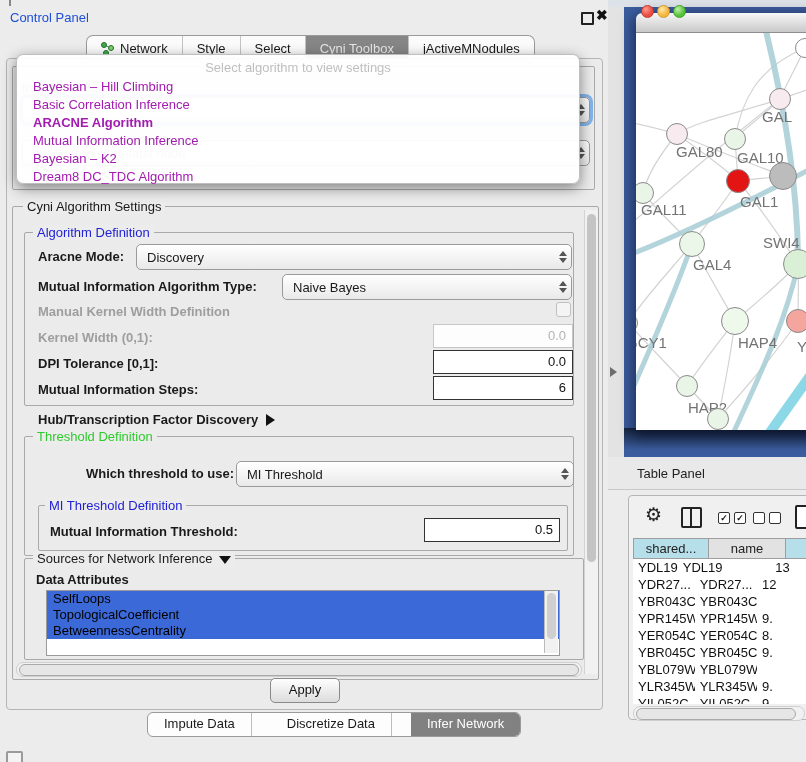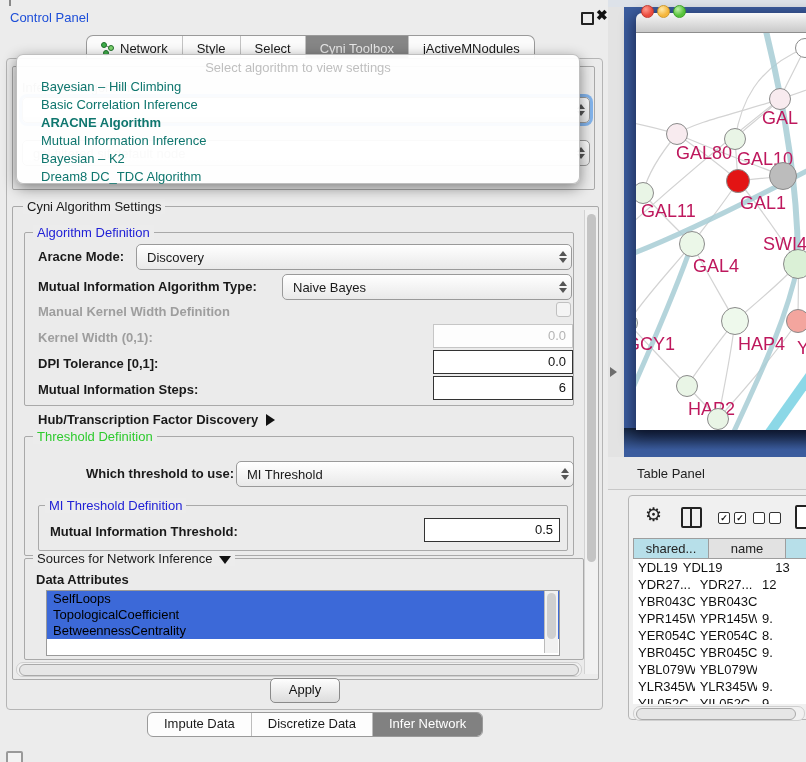--- a/index.html
+++ b/index.html
@@ -46,41 +46,41 @@
   .lbl{position:absolute;font-weight:bold;color:#1a1a1a;white-space:nowrap;}
   .lbl.dis{color:#9e9e9e;}
   .field{position:absolute;height:22px;background:#fff;border:1px solid #333;text-align:right;
          padding-right:6px;line-height:22px;color:#111;cursor:text;}
   .field.dis{border:1px solid #c6c6c6;color:#b4b4b4;background:#fdfdfd;cursor:default;}
   .chk{position:absolute;width:13px;height:13px;border:1px solid #c0c0c0;border-radius:3px;background:#f4f4f4;cursor:pointer;}
 
   .popup{left:16px;top:54px;width:562px;height:128px;background:rgba(255,255,255,0.95);
          border:1px solid rgba(0,0,0,0.25);border-radius:7px;box-shadow:0 4px 14px rgba(0,0,0,0.45);z-index:30;}
   .popup .ph{position:absolute;top:5px;left:0;right:0;text-align:center;color:#bfbfbf;}
-  .popup .item{position:absolute;left:8px;right:6px;height:18px;line-height:18px;padding-left:16px;color:#0f766e;cursor:pointer;}
+  .popup .item{position:absolute;left:0;right:6px;height:18px;line-height:18px;padding-left:16px;color:#a21caf;cursor:pointer;}
   .popup .item.bold{font-weight:bold;}
   .ghost-label{position:absolute;color:#777;z-index:1;}
 
   .vscroll{position:absolute;width:13px;background:#f1f1f1;border-left:1px solid #d2d2d2;}
   .vthumb{position:absolute;left:2px;width:9px;background:#c4c4c4;border-radius:5px;cursor:pointer;}
   .hscroll{position:absolute;height:13px;background:#f1f1f1;border:1px solid #cfcfcf;border-radius:7px;}
   .hthumb{position:absolute;top:1px;height:10px;background:#e6e6e6;border:1px solid #a9a9a9;border-radius:6px;cursor:pointer;}
 
   .attr-list{position:absolute;background:#fff;border:1px solid #9a9a9a;overflow:hidden;}
   .attr-item{height:16px;line-height:16px;padding-left:6px;background:#3c69d8;color:#000000;cursor:pointer;}
 
   .hub-arrow{display:inline-block;width:0;height:0;border-top:6px solid transparent;border-bottom:6px solid transparent;
              border-left:9px solid #111;margin-left:8px;vertical-align:-2px;}
   .src-arrow{display:inline-block;width:0;height:0;border-left:6px solid transparent;border-right:6px solid transparent;
              border-top:8px solid #111;margin-left:6px;vertical-align:-1px;}
 
   .apply-btn{left:270px;top:678px;width:68px;height:23px;border:1px solid #8a8a8a;border-radius:5px;
              background:linear-gradient(#fefefe,#dcdcdc);text-align:center;line-height:22px;cursor:pointer;color:#111;}
 
-  .btabs{left:147px;top:712px;height:23px;display:flex;border:1px solid #9a9a9a;border-radius:6px;overflow:hidden;background:#fdfdfd;}
+  .btabs{left:147px;top:712px;height:23px;display:flex;border:1px solid #9a9a9a;border-radius:6px;overflow:hidden;background:#fdfdfd;gap:19px;}
   .btab{padding:0 16px;line-height:22px;border-right:1px solid #bdbdbd;cursor:pointer;white-space:nowrap;}
   .btab:last-child{border-right:none;}
   .btab.sel{background:#818181;color:#fff;}
 
   .float-btn{left:6px;top:751px;width:13px;height:13px;border:2px solid #9a9a9a;border-radius:2px;background:#f3f3f3;cursor:pointer;}
 
   
   .r-topstrip{left:608px;top:0;width:198px;height:7px;background:#dde2e9;}
   .divider{left:608px;top:7px;width:16px;height:450px;background:#e3e3e3;border-right:1px solid #c6c6c6;}
   .split-arrow{left:610px;top:367px;width:0;height:0;border-top:5px solid transparent;border-bottom:5px solid transparent;
@@ -91,21 +91,21 @@
   .macwin{left:636px;top:13px;width:200px;height:417px;border-radius:6px 6px 0 0;overflow:hidden;
           box-shadow:0 5px 14px 3px rgba(0,0,20,0.5);}
   .mw-titlebar{position:absolute;left:0;top:0;right:0;height:19px;background:linear-gradient(#f7f7f7,#c9c9c9);
                border-bottom:1px solid #8e8e8e;}
   .light{position:absolute;top:5px;width:11px;height:11px;border-radius:50%;cursor:pointer;}
   .light.red{left:641px;background:radial-gradient(circle at 35% 30%,#ff9a8f,#ea4b3e 60%);border:1px solid #c33a30;}
   .light.yellow{left:657px;background:radial-gradient(circle at 35% 30%,#ffe9a8,#f5b63c 60%);border:1px solid #cf9a2e;}
   .light.green{left:673px;background:radial-gradient(circle at 35% 30%,#c0f2a8,#56c23a 60%);border:1px solid #3fa328;}
   .canvas{position:absolute;left:0;top:20px;width:200px;height:398px;background:#ffffff;overflow:hidden;}
   .node{position:absolute;border-radius:50%;border:1px solid #8a8a8a;box-sizing:border-box;cursor:pointer;}
-  .nlabel{position:absolute;font-size:18px;color:#be185d;white-space:nowrap;}
+  .nlabel{position:absolute;font-size:15px;color:#737373;white-space:nowrap;}
 
   
   .tp-header{left:608px;top:457px;width:198px;height:32px;background:#e9e9e9;border-bottom:1px solid #c8c8c8;}
   .tp-title{left:637px;top:466px;color:#222;}
   .tp-body{left:608px;top:490px;width:198px;height:272px;background:#ececec;}
   .tp-panel{left:628px;top:495px;width:190px;height:223px;border:1px solid #b5b5b5;border-radius:4px;background:#f0f0f0;}
 
   .gear{left:645px;top:505px;font-size:19px;color:#222;cursor:pointer;line-height:19px;}
   .cols-icon{left:681px;top:507px;width:17px;height:17px;border:2px solid #222;border-radius:2px;cursor:pointer;}
   .cols-icon i{position:absolute;left:7px;top:0;width:2px;height:17px;background:#222;}

